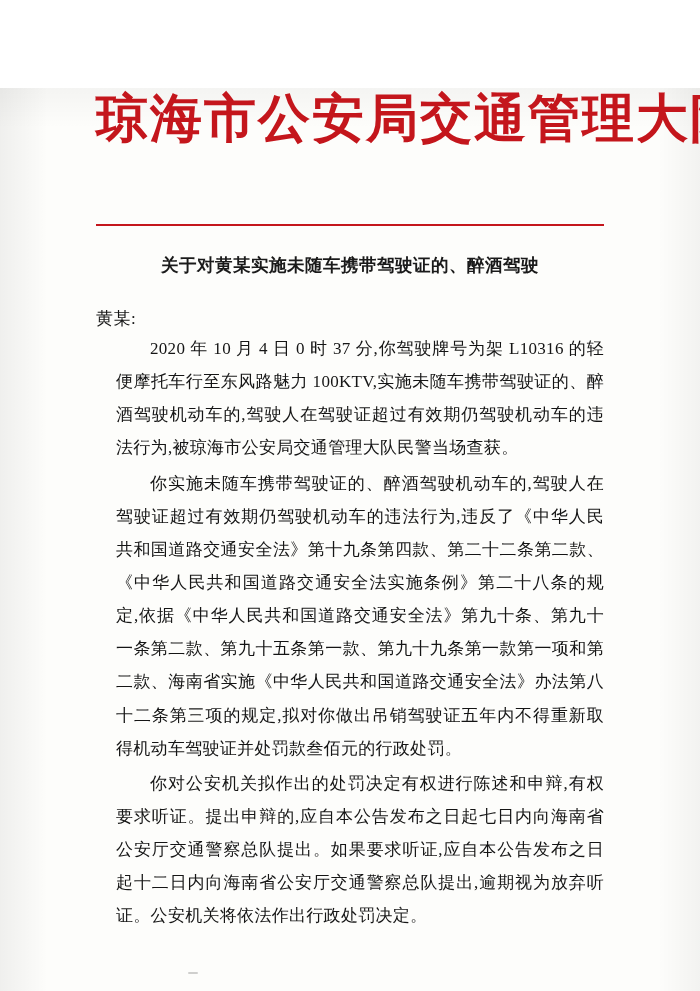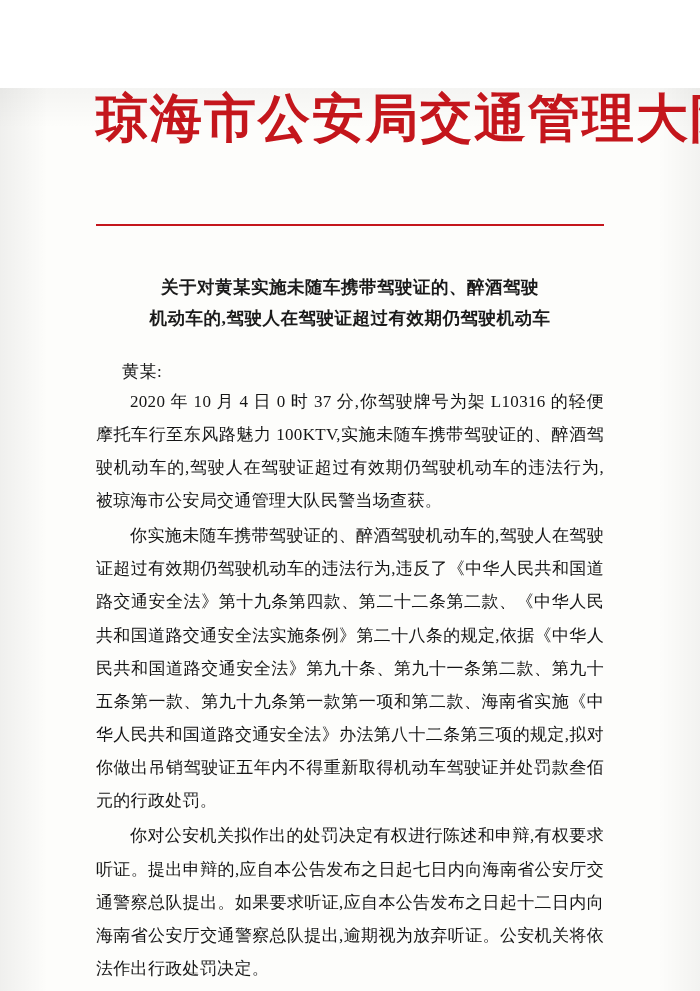--- a/index.html
+++ b/index.html
@@ -47,46 +47,46 @@
     line-height: 1.2;
     white-space: nowrap;
   }
   .rule {
     margin-top: 74px;
     height: 2px;
     background: #c4161c;
     width: 100%;
   }
   .subject {
-    margin-top: 46px;
+    margin-top: 24px;
     text-align: center;
     font-weight: bold;
     font-size: 17.5px;
     line-height: 1.75;
     color: #1a1a1a;
     letter-spacing: 0.5px;
   }
   .subject div {
     white-space: nowrap;
   }
   .salutation {
     margin-top: 26px;
     font-size: 17px;
     color: #151515;
     letter-spacing: 0.5px;
-    margin-left: 26px;
   }
   .body-para {
     margin-top: 2px;
     font-size: 17px;
     line-height: 1.95;
     color: #151515;
     text-indent: 2em;
     text-align: justify;
     letter-spacing: 0.3px;
+    margin-left: 20px;
   }
   .underlined {
     text-underline-offset: 3px;
   }
   .fold-mark {
     position: absolute;
     left: 188px;
     top: 884px;
     width: 10px;
     height: 2px;
@@ -101,21 +101,20 @@
   <div class="paper-shade"></div>
 
   <div class="content">
 
     <div class="doc-title">琼海市公安局交通管理大队</div>
 
     <div class="rule"></div>
 
     <div class="subject">
       <div>关于对黄某实施未随车携带驾驶证的、醉酒驾驶</div>
-      <div>机动车的,驾驶人在驾驶证超过有效期仍驾驶机动车</div>
     </div>
 
     <div class="salutation">黄某:</div>
 
     <div class="body-para">2020 年 10 月 4 日 0 时 37 分,你驾驶牌号为架 L10316 的轻便摩托车行至东风路魅力 100KTV,实施未随车携带驾驶证的、醉酒驾驶机动车的,驾驶人在驾驶证超过有效期仍驾驶机动车的违法行为,被琼海市公安局交通管理大队民警当场查获。</div>
 
     <div class="body-para"><span>你实施未随车携带驾驶证的、醉酒驾驶机动车的,驾驶人在驾驶证超过有效期仍驾驶机动车的违法行为,违反了《中华人民共和国道路交通安全法》第十九条第四款、第二十二条第二款、《中华人民共和国道路交通安全法实施条例》第二十八条的规定,依据《中华人民共和国道路交通安全法》第九十条、第九十一条第二款、第九十五条第一款、第九十九条第一款第一项和第二款、海南省实施《中华人民共和国道路交通安全法》办法第八十二条第三项的规定,拟对你做</span><span class="underlined">出吊销驾驶证五年内不得重新取得机动车驾驶证并处罚款叁佰元的行政处罚。</span></div>
 
     <div class="body-para">你对公安机关拟作出的处罚决定有权进行陈述和申辩,有权要求听证。提出申辩的,应自本公告发布之日起七日内向海南省公安厅交通警察总队提出。如果要求听证,应自本公告发布之日起十二日内向海南省公安厅交通警察总队提出,逾期视为放弃听证。公安机关将依法作出行政处罚决定。</div>
 

